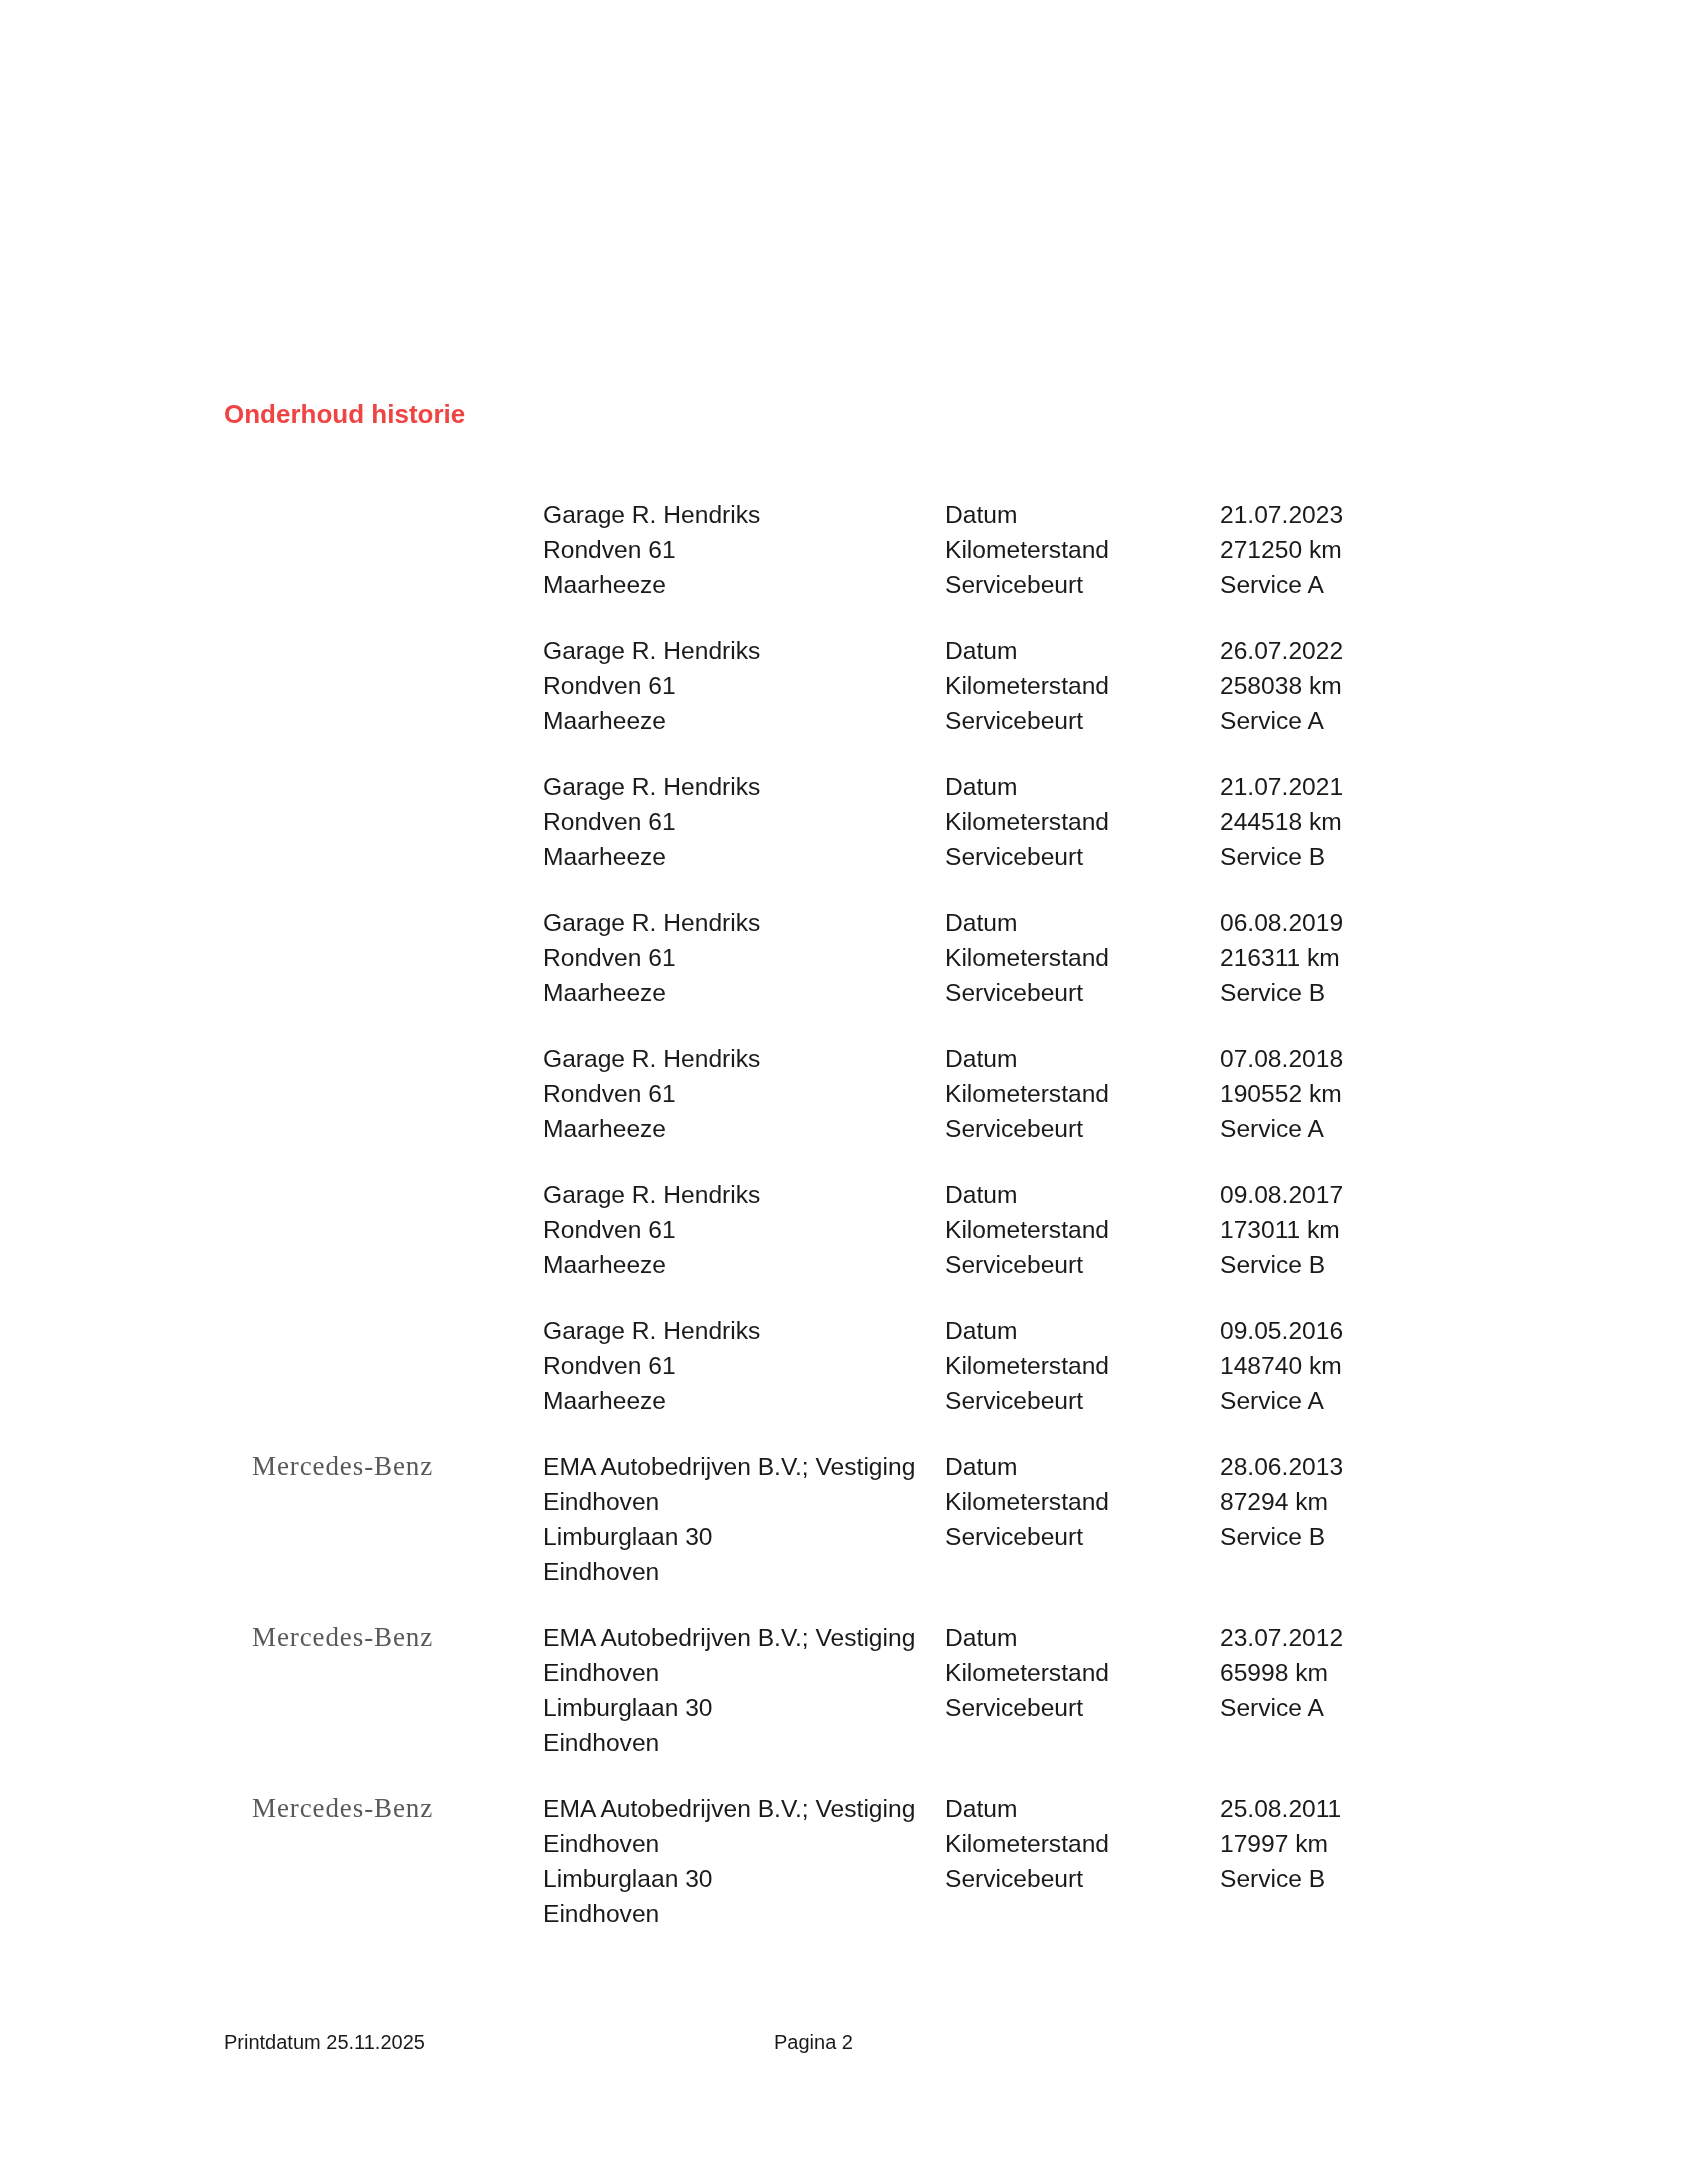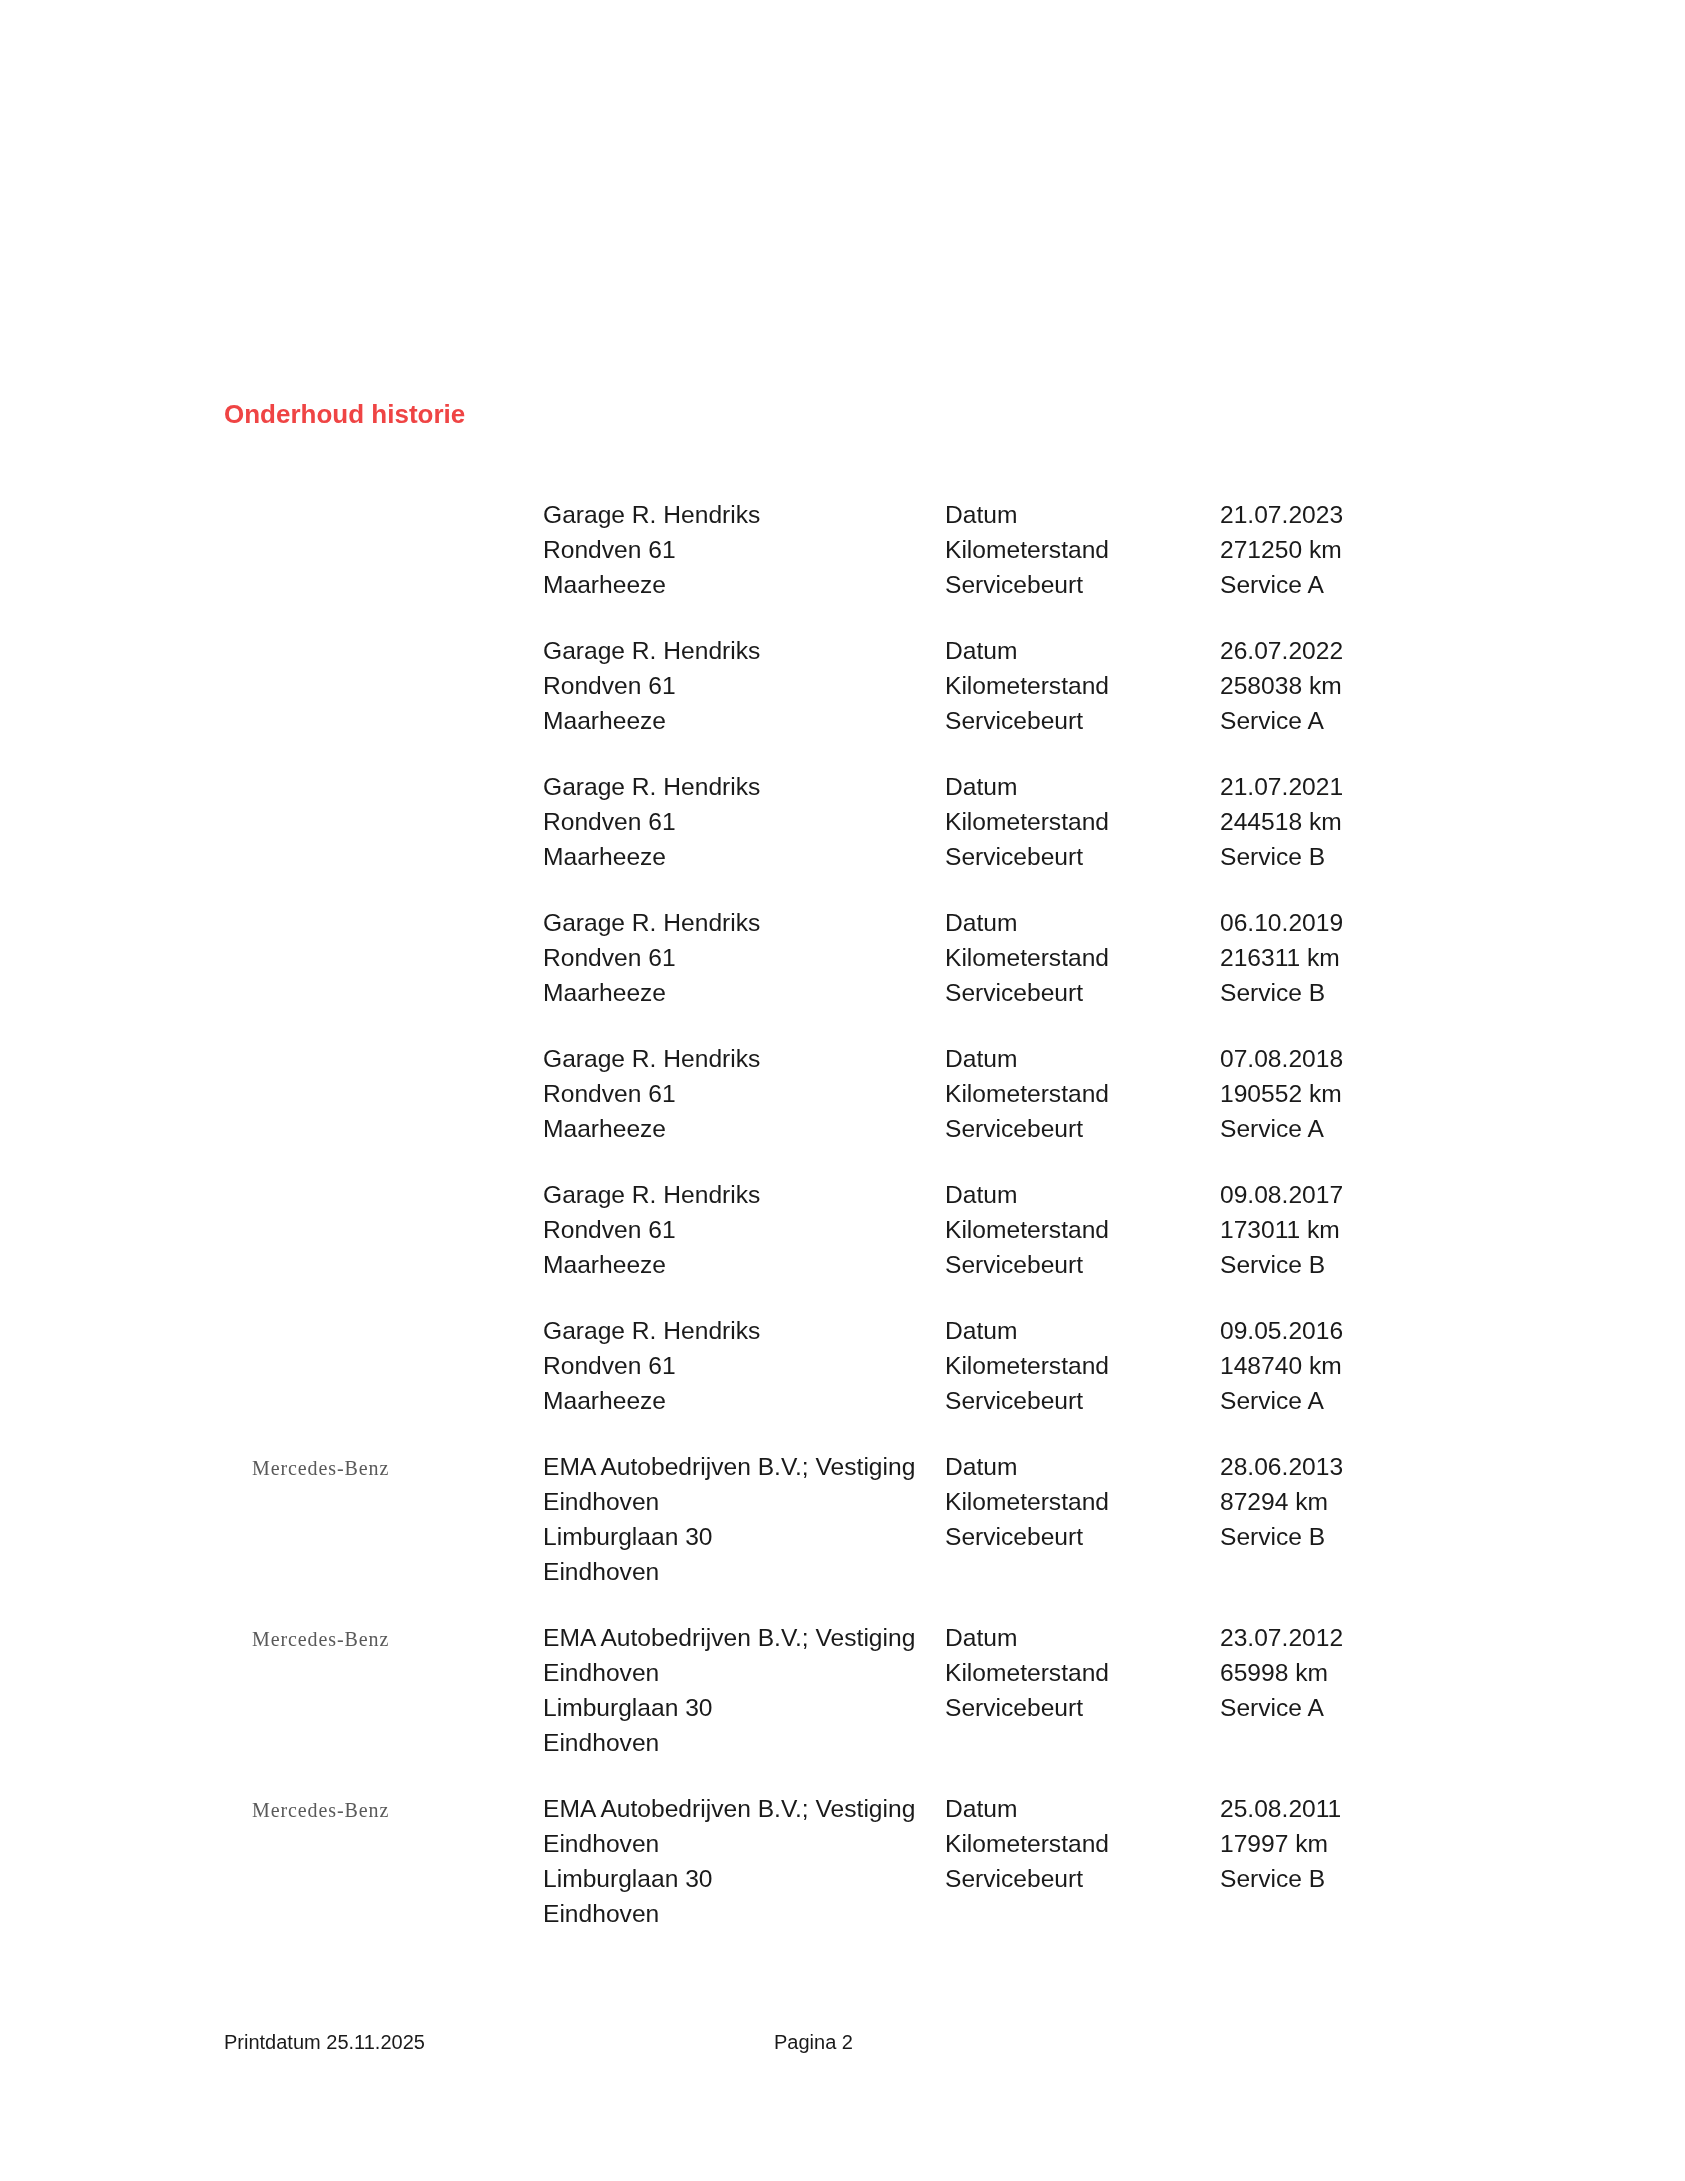--- a/index.html
+++ b/index.html
@@ -40,21 +40,21 @@
     line-height: 35px;
   }
   .col { flex: 0 0 auto; }
   .col-brand  { width: 291px; }
   .col-garage { width: 402px; }
   .col-labels { width: 275px; }
   .col-values { width: 290px; }
   .line { white-space: nowrap; }
   .brand-text {
     font-family: "Liberation Serif", "DejaVu Serif", serif;
-    font-size: 20px;
+    font-size: 27px;
     line-height: 35px;
     letter-spacing: 0.9px;
     color: #595959;
   }
   .footer {
     position: absolute;
     top: 2029px;
     left: 0;
     width: 100%;
     height: 30px;
@@ -132,21 +132,21 @@
           <div class="line">Garage R. Hendriks</div>
           <div class="line">Rondven 61</div>
           <div class="line">Maarheeze</div>
         </div>
         <div class="col col-labels">
           <div class="line">Datum</div>
           <div class="line">Kilometerstand</div>
           <div class="line">Servicebeurt</div>
         </div>
         <div class="col col-values">
-          <div class="line">06.10.2019</div>
+          <div class="line">06.08.2019</div>
           <div class="line">216311 km</div>
           <div class="line">Service B</div>
         </div>
       </div>
       <div class="entry">
         <div class="col col-brand"></div>
         <div class="col col-garage">
           <div class="line">Garage R. Hendriks</div>
           <div class="line">Rondven 61</div>
           <div class="line">Maarheeze</div>

